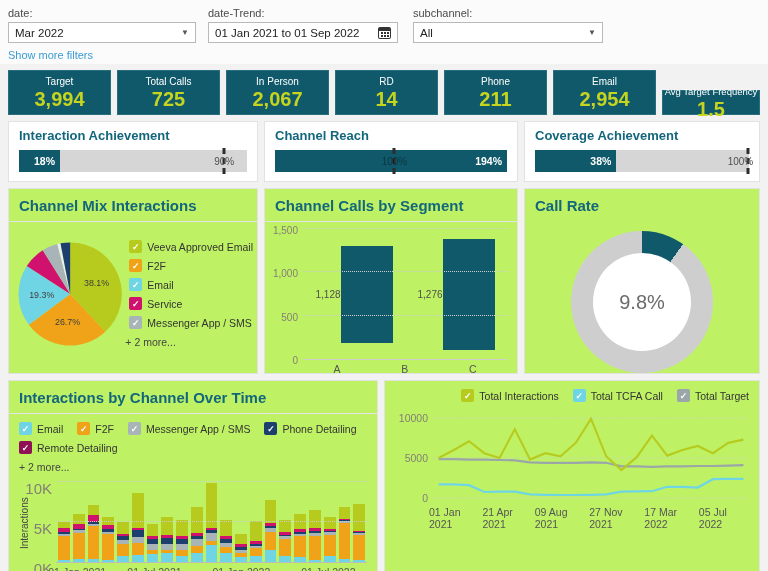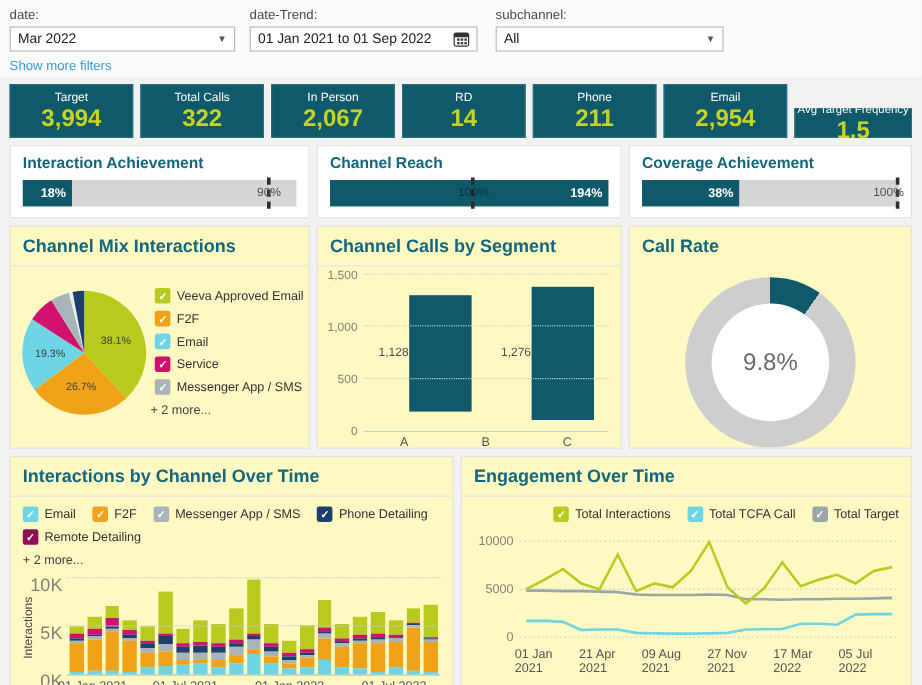--- a/index.html
+++ b/index.html
@@ -32,21 +32,21 @@
   .gauge-fill { position:absolute; left:0; top:0; bottom:0; background:#10596a; display:flex;
     align-items:center; justify-content:flex-end; padding-right:5px; color:#fff;
     font-size:10.5px; font-weight:bold; }
   .gauge-marker { position:absolute; top:-2px; bottom:-2px; width:0;
     border-left:3px dashed #2d2d2d; transform:translateX(-50%); }
   .gauge-mlabel { position:absolute; top:50%; transform:translate(-50%,-50%);
     font-size:10px; color:#4f4f4f; white-space:nowrap; }
   .gauge-mlabel.dim { color:rgba(0,0,0,0.4); }
 
   .mid-row { display:grid; grid-template-columns:250px 254px 1fr; gap:6px; margin:6px 8px 0; height:186px; }
-  .panel { background:#fef9c3; border:1px solid #e2e2e2; overflow:hidden; }
+  .panel { background:#bef264; border:1px solid #e2e2e2; overflow:hidden; }
   .panel-header { padding:8px 10px 7px; font-size:15px; font-weight:bold; color:#13667c;
     border-bottom:1px solid #e4e4e4; }
   .panel-header.no-sep { border-bottom:none; }
 
   
   .pie-wrap { display:flex; padding:10px 4px 4px 6px; }
   .pie-label { font-size:10px; fill:#3d3d3d; text-anchor:middle; }
   .legend { font-size:10.5px; color:#333; }
   .legend.col { display:flex; flex-direction:column; gap:6px; margin-left:4px; margin-top:8px; }
   .legend.rowwrap { display:flex; flex-wrap:wrap; gap:6px 14px; align-items:center; }
@@ -134,21 +134,21 @@
   <div class="link">Show more filters</div>
 </div>
 
 <div class="kpi-row" id="kpi-row">
     <div class="kpi-card">
       <div class="kpi-label">Target</div>
       <div class="kpi-value">3,994</div>
     </div>
     <div class="kpi-card">
       <div class="kpi-label">Total Calls</div>
-      <div class="kpi-value">322</div>
+      <div class="kpi-value">725</div>
     </div>
     <div class="kpi-card">
       <div class="kpi-label">In Person</div>
       <div class="kpi-value">2,067</div>
     </div>
     <div class="kpi-card">
       <div class="kpi-label">RD</div>
       <div class="kpi-value">14</div>
     </div>
     <div class="kpi-card">
@@ -494,21 +494,20 @@
       <div class="st-xticks" id="st-xticks">
           <span style="left: 10%;">01 Jan 2021</span>
           <span style="left: 34%;">01 Jul 2021</span>
           <span style="left: 61%;">01 Jan 2022</span>
           <span style="left: 88%;">01 Jul 2022</span>
         </div>
     </div>
   </div>
 
   <div class="panel">
-    <div class="panel-header">Engagement Over Time</div>
     <div class="bchart-body">
       <div class="legend rowend">
           <span class="lg-item">
             <span class="lg-swatch" style="background: rgb(183, 203, 31);">✓</span>
             <span>Total Interactions</span>
           </span>
           <span class="lg-item">
             <span class="lg-swatch" style="background: rgb(111, 213, 228);">✓</span>
             <span>Total TCFA Call</span>
           </span>

